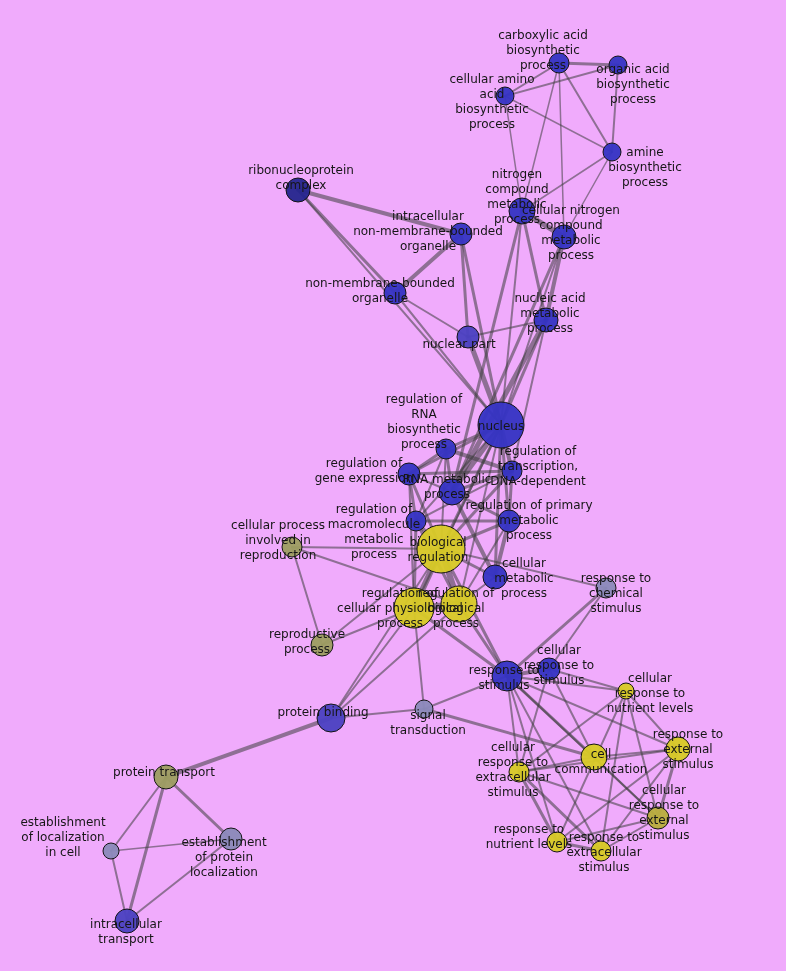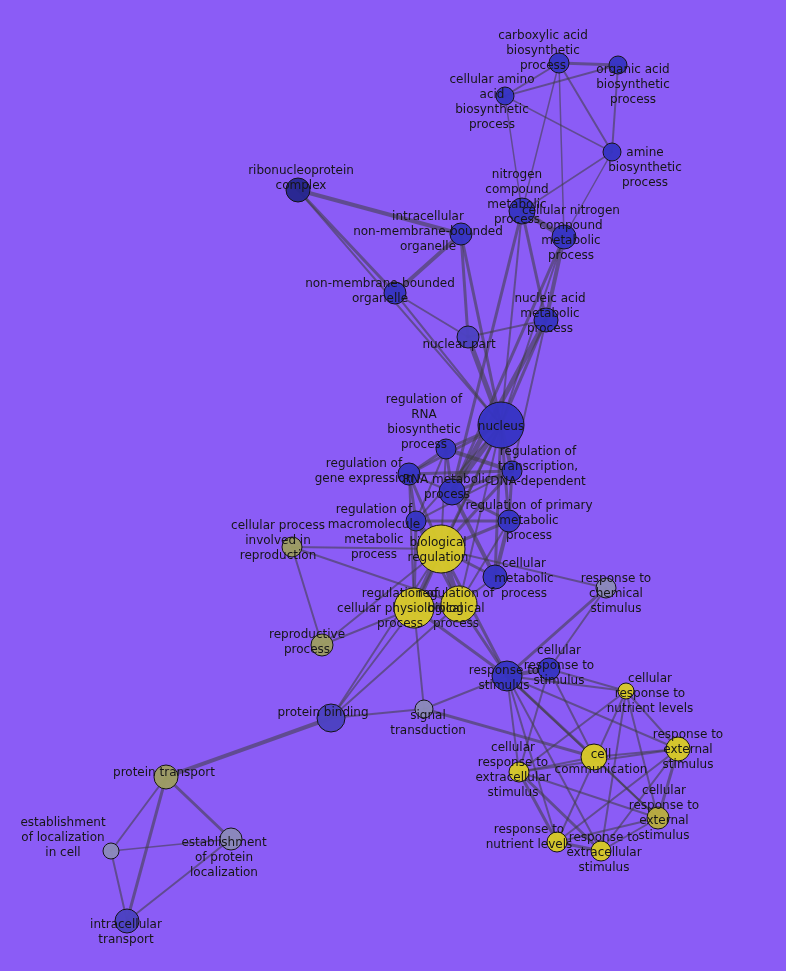--- a/index.html
+++ b/index.html
@@ -1,16 +1,16 @@
 <!DOCTYPE html>
 <html><head>
 <meta charset="utf-8">
 <style>
   html,body{margin:0;padding:0;background:#ffffff;}
-  .canvas-wrap{position:relative;width:786px;height:971px;background:#8b5cf6;overflow:hidden;}
+  .canvas-wrap{position:relative;width:786px;height:971px;background:#f0abfc;overflow:hidden;}
   svg{display:block;}
   .edge{stroke-linecap:round;}
   .node{stroke:#141414;stroke-width:1;}
   .node-label{font-family:"DejaVu Sans","Liberation Sans",sans-serif;font-size:12px;fill:#161616;text-anchor:middle;}
 </style>
 </head>
 <body>
 
 <div class="canvas-wrap">
   <svg id="net-svg" width="786" height="971" viewBox="0 0 786 971">

